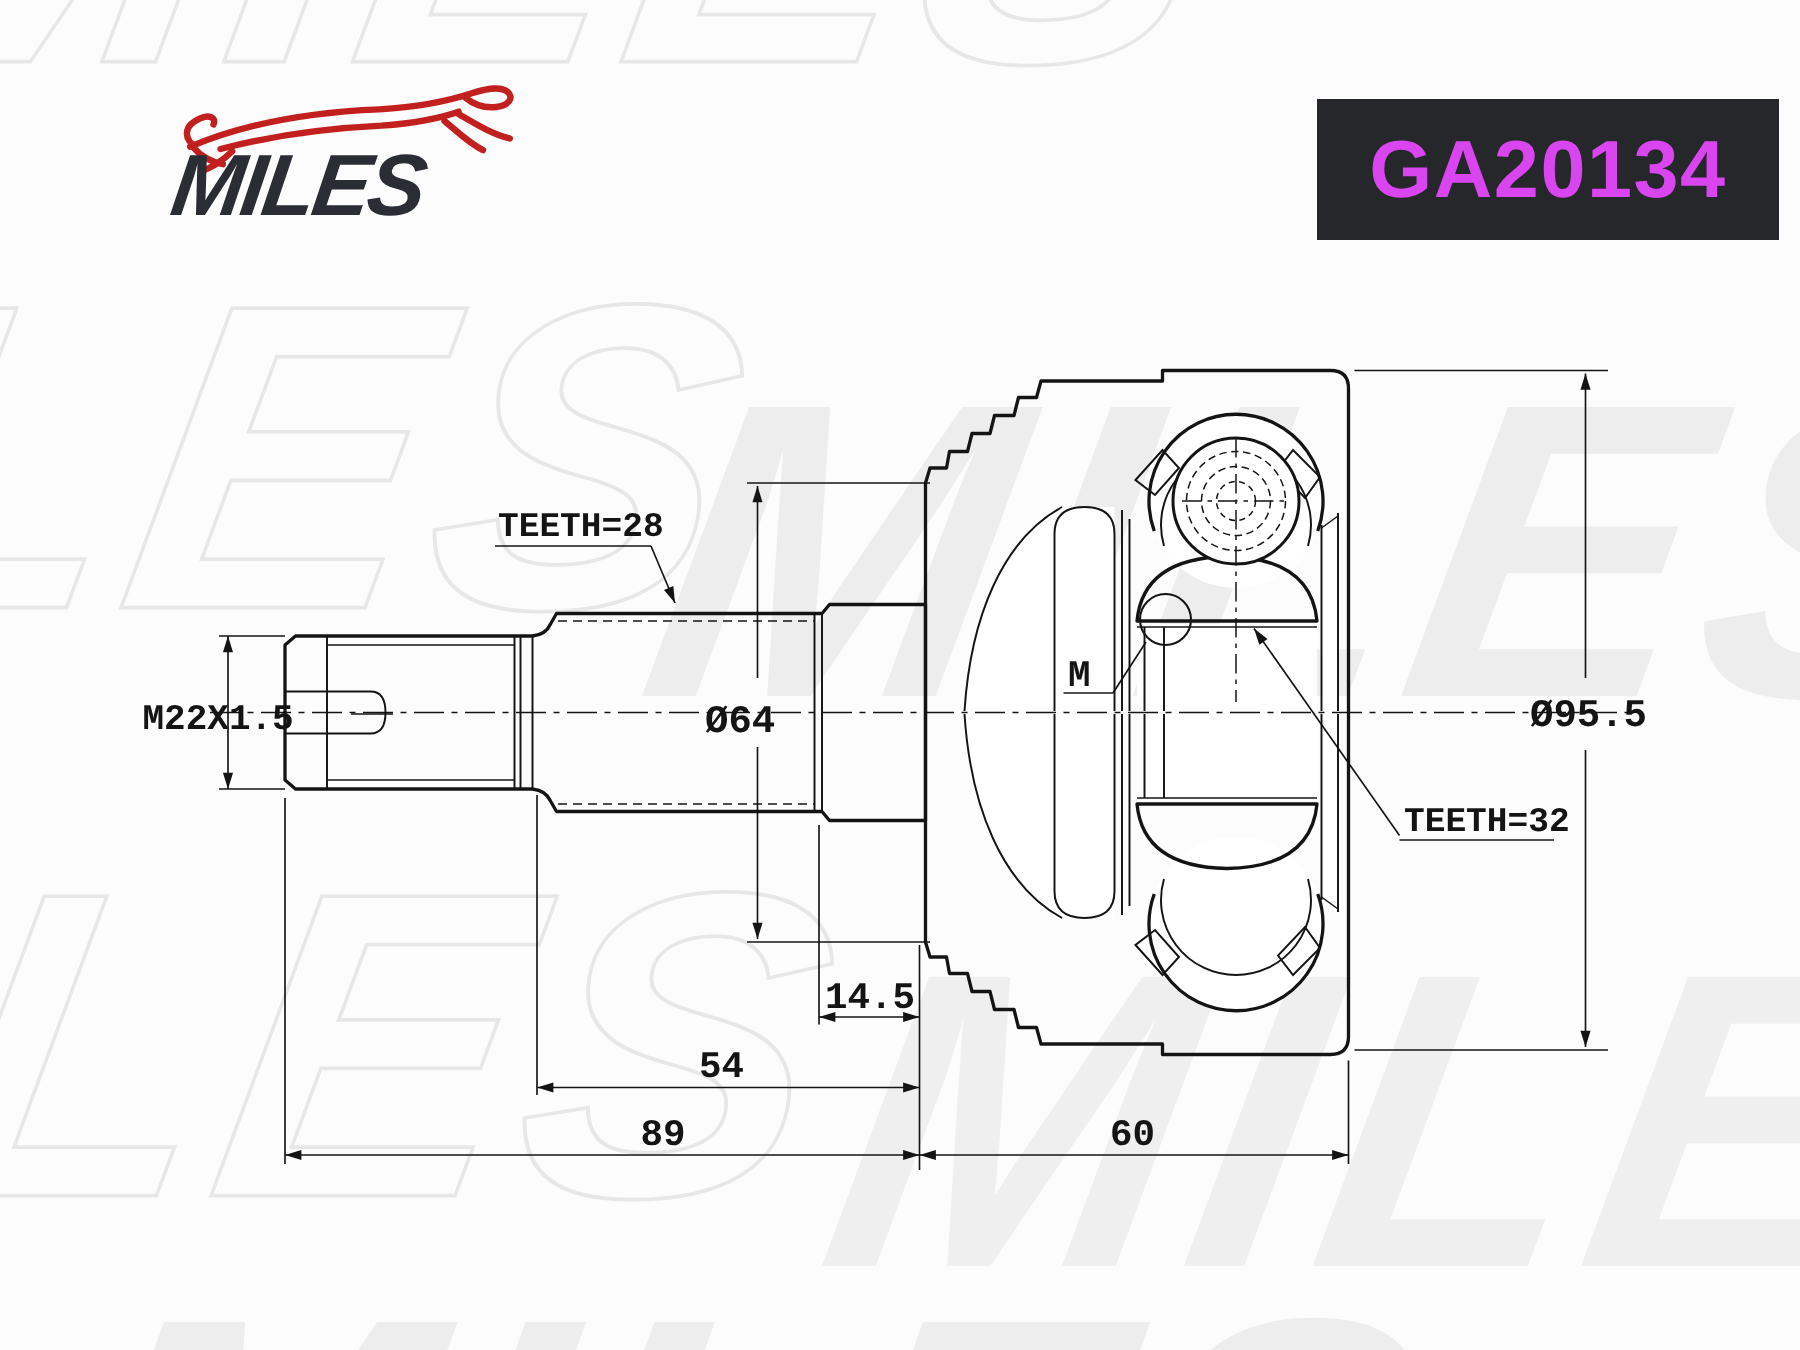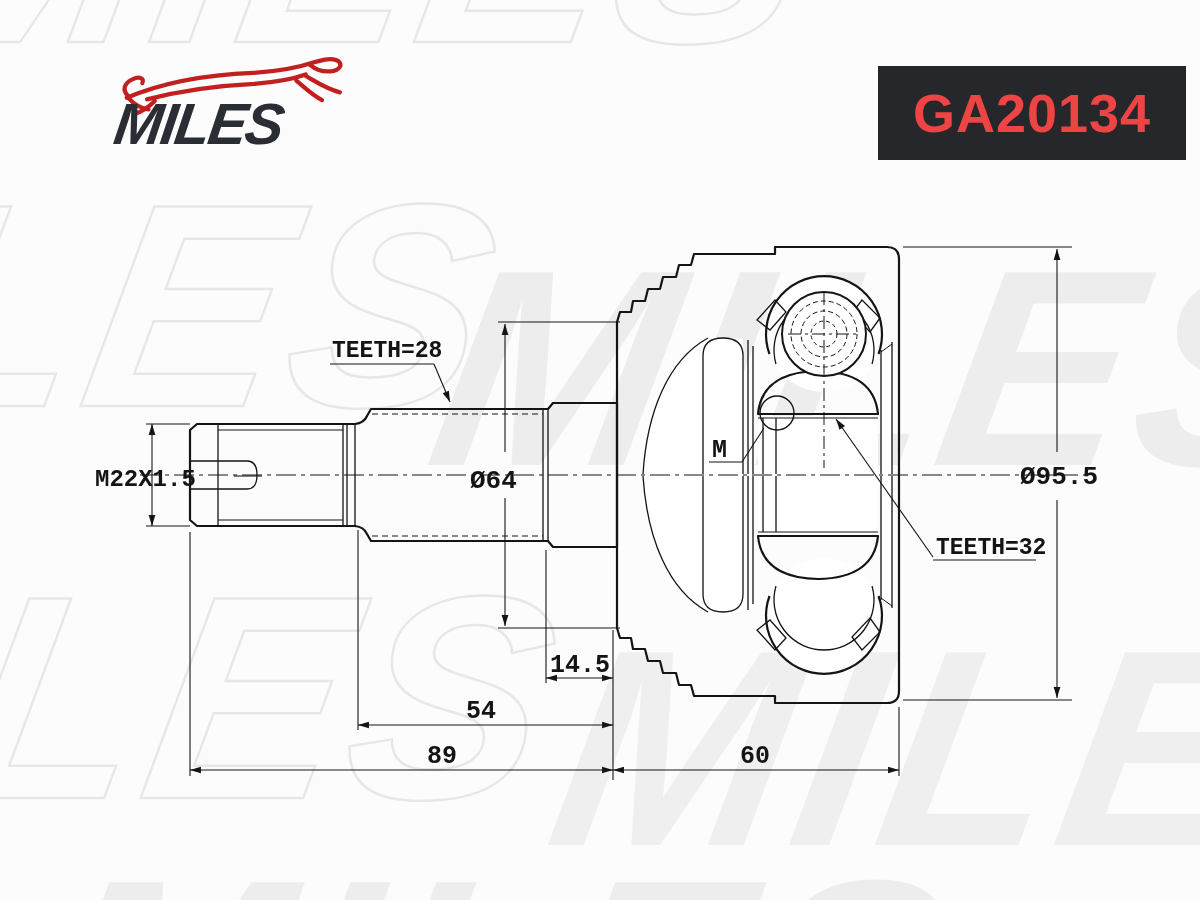--- a/index.html
+++ b/index.html
@@ -16,21 +16,21 @@
   .wm.r3{font-size:290px;left:-370px;top:552px;}
   .wm.r4{font-size:280px;left:560px;top:608px;color:#efefef;}
   .wm.r5{font-size:280px;left:50px;top:838px;color:#ededed;}
   
   #logo{position:absolute;left:85px;top:48px;z-index:2;width:320px;height:115px;}
   #logo .word{position:absolute;left:30px;top:42px;font-size:58px;font-weight:900;
       font-style:italic;letter-spacing:-2px;color:#2b2d34;transform:skewX(-8deg);
       font-family:"Liberation Sans",sans-serif;}
   #badge{position:absolute;left:878px;top:66px;width:308px;height:94px;background:#26272a;
       z-index:2;display:flex;align-items:center;justify-content:center;}
-  #badge .pn{color:#ef4444;font-size:54px;font-weight:bold;letter-spacing:1px;
+  #badge .pn{color:#d946ef;font-size:54px;font-weight:bold;letter-spacing:1px;
       font-family:"Liberation Sans",sans-serif;}
   
   #drawing{position:absolute;left:0;top:0;z-index:1;}
   .out{stroke:#141414;stroke-width:2.2;fill:none;stroke-linejoin:round;}
   .thin{stroke:#141414;stroke-width:1.3;fill:none;}
   .hair{stroke:#141414;stroke-width:1;fill:none;}
   .dim{stroke:#141414;stroke-width:1.1;fill:none;}
   .cl{stroke:#141414;stroke-width:1.1;fill:none;stroke-dasharray:20 5 4 5;}
   .cl2{stroke:#141414;stroke-width:1;fill:none;stroke-dasharray:13 4 3 4;}
   .dash{stroke:#141414;stroke-width:1.1;fill:none;stroke-dasharray:6 4;}

